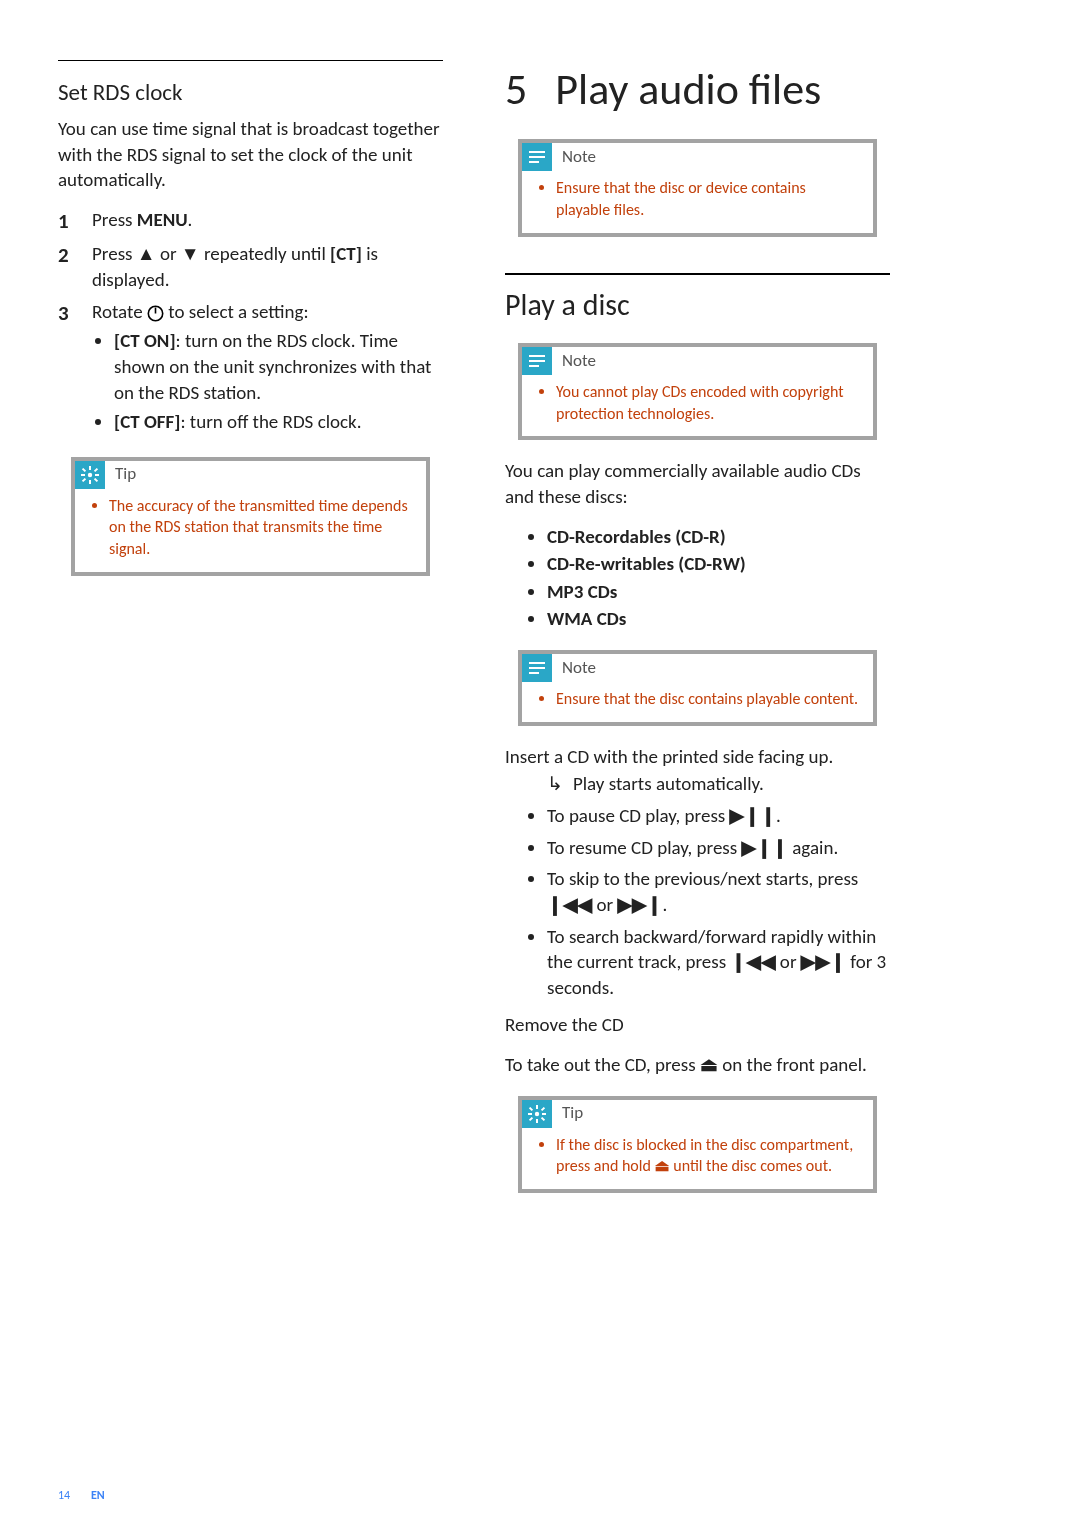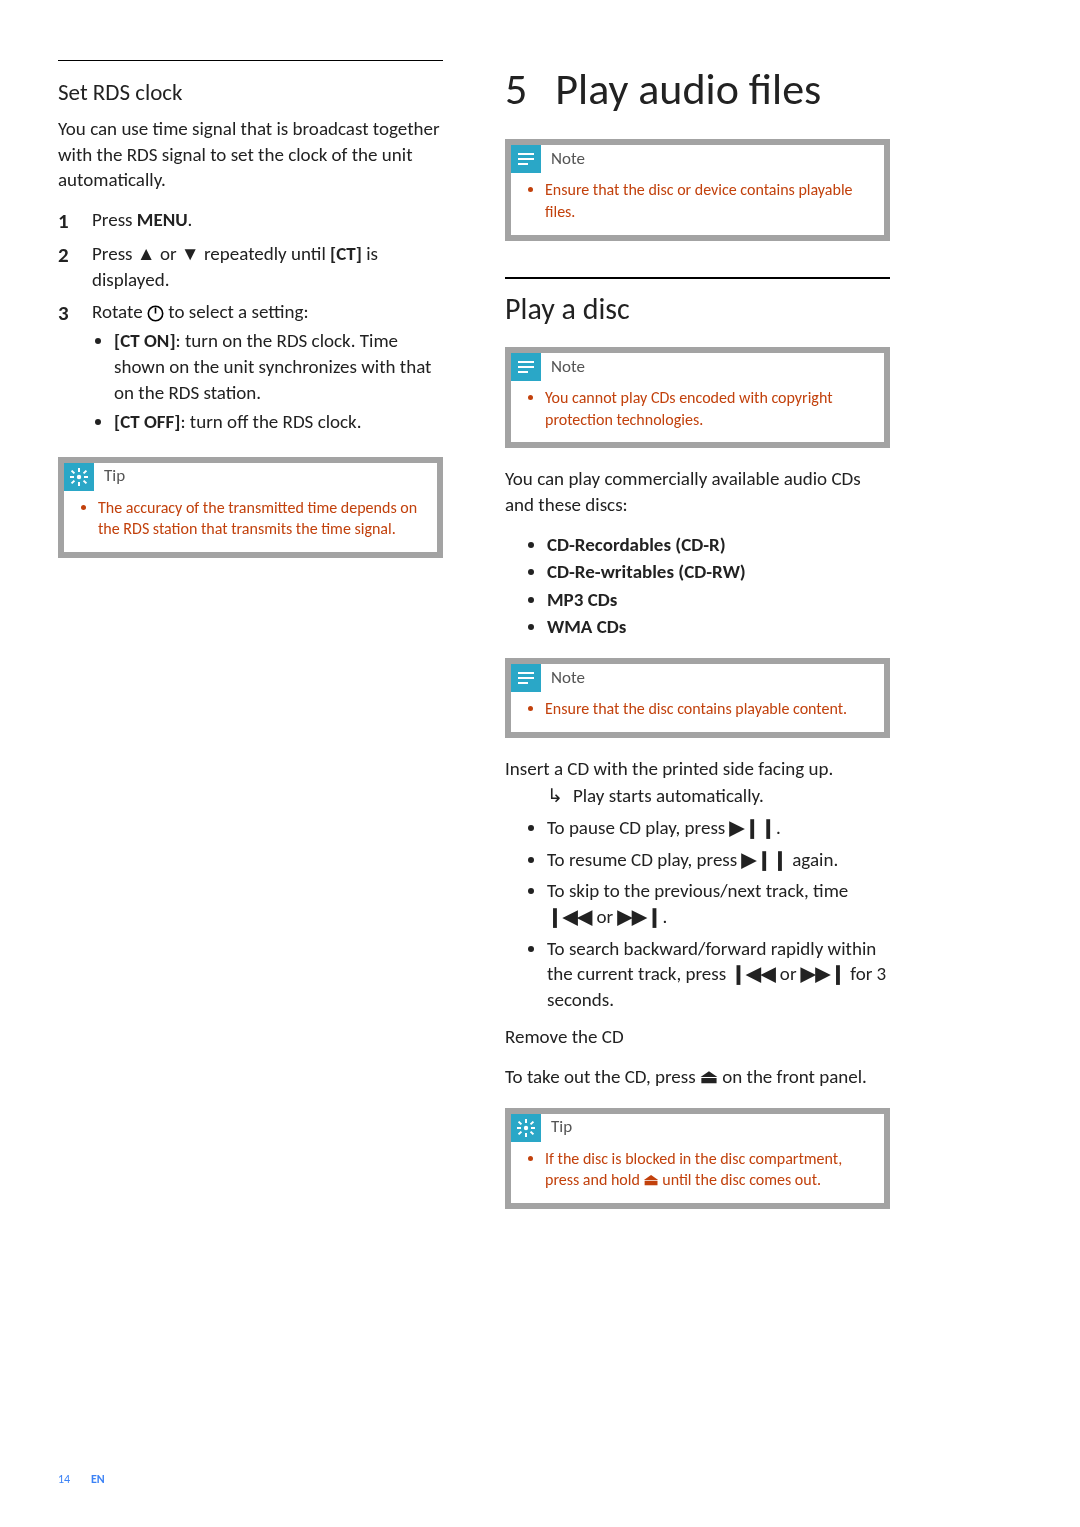--- a/index.html
+++ b/index.html
@@ -8,21 +8,21 @@
     background: #fff;
     font-family: "Gill Sans", "Gill Sans MT", "Trebuchet MS", Calibri, sans-serif;
     color: #222;
     font-size: 19px;
     line-height: 1.35;
   }
   .page {
     width: 948px;
     height: 1527px;
     box-sizing: border-box;
-    padding: 60px 58px 40px 58px;
+    padding: 60px 58px 24px 58px;
     display: flex;
     flex-direction: column;
   }
   .cols {
     display: flex;
     gap: 62px;
     flex: 1;
   }
   .col {
     width: 440px;
@@ -74,22 +74,22 @@
   }
   ul.disc li { margin-bottom: 2px; font-weight: 700; }
   ul.disc2 {
     list-style: disc;
     padding-left: 42px;
     margin: 4px 0 12px 0;
   }
   ul.disc2 li { margin-bottom: 6px; font-weight: 300; }
   
   .callout {
-    border: 6px solid #a3a3a3;
-    margin: 18px 0;
+    border: 4px solid #a3a3a3;
+    margin: 18px 13px;
     font-size: 16px;
   }
   .callout .head {
     display: flex;
     align-items: center;
     gap: 10px;
     padding: 0;
   }
   .callout .iconbox {
     width: 30px;
@@ -290,21 +290,21 @@
       </div>
 
       <ul class="disc2">
         <li>
           <span>To pause CD play, press </span><span class="glyph strong">▶❙❙</span><span>.</span>
         </li>
         <li>
           <span>To resume CD play, press </span><span class="glyph strong">▶❙❙</span><span> again.</span>
         </li>
         <li>
-          <span>To skip to the previous/next track, time </span><span class="glyph strong">❙◀◀</span><span> or </span><span class="glyph strong">▶▶❙</span><span>.</span>
+          <span>To skip to the previous/next starts, press </span><span class="glyph strong">❙◀◀</span><span> or </span><span class="glyph strong">▶▶❙</span><span>.</span>
         </li>
         <li>
           <span>To search backward/forward rapidly within the current track, press </span><span class="glyph strong">❙◀◀</span><span> or </span><span class="glyph strong">▶▶❙</span><span> for 3 seconds.</span>
         </li>
       </ul>
 
       <div class="subhead">Remove the CD</div>
       <p class="body" style="margin:2px 0 10px 0;">
         <span>To take out the CD, press </span><span class="glyph strong">⏏</span><span> on the front panel.</span>
       </p>

